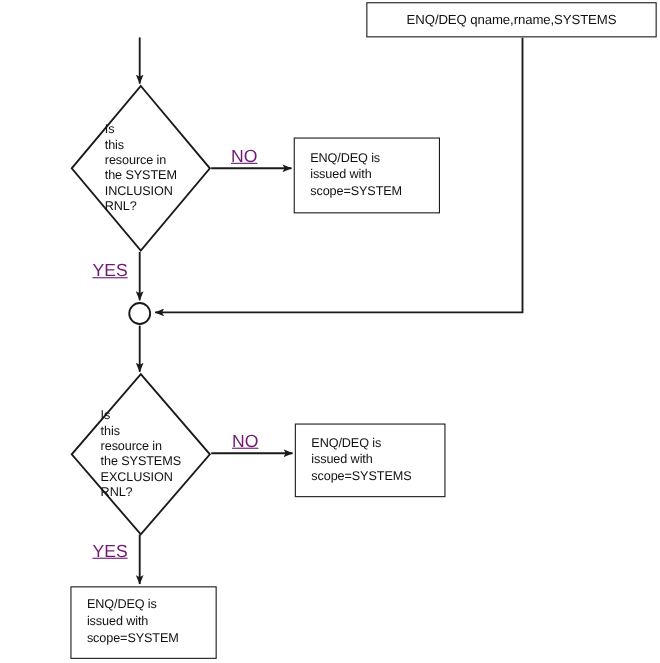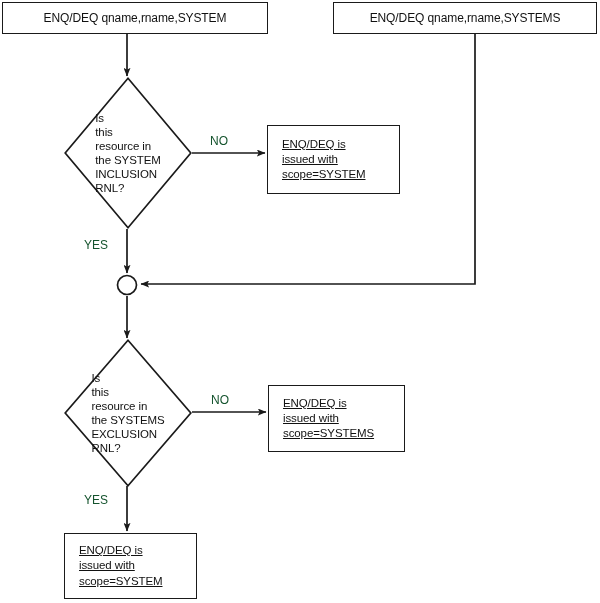--- a/index.html
+++ b/index.html
@@ -46,21 +46,20 @@
   .proc-box.leftal {
     justify-content: flex-start;
     text-align: left;
   }
   .box-text {
     font-size: 11.5px;
     line-height: 1.32;
     letter-spacing: -0.1px;
     white-space: pre-line;
     color: #111111;
-    text-decoration: underline;
   }
   .terminal-text {
     font-size: 12px;
     letter-spacing: -0.1px;
     white-space: pre-line;
     color: #111111;
   }
   .pad-left {
     padding-left: 14px;
   }
@@ -90,25 +89,26 @@
     line-height: 1.22;
     letter-spacing: -0.1px;
     white-space: pre-line;
     color: #111111;
     pointer-events: none;
   }
 
   
   .edge-label {
     position: absolute;
-    font-size: 12px;
+    font-size: 16px;
     letter-spacing: 0px;
-    color: #14532d;
+    color: #701a75;
     z-index: 3;
     white-space: nowrap;
+    text-decoration: underline;
   }
 </style>
 </head>
 <body>
 
 <div id="flowchart-canvas">
 
   <svg id="flow-svg" viewBox="0 0 600 603">
     <defs>
       <marker id="arrowhead" markerWidth="9" markerHeight="7" refX="8.2" refY="3.5" orient="auto" markerUnits="userSpaceOnUse">
@@ -135,23 +135,20 @@
        result_systems --&gt;
       <path d="M192,412 L266,412" marker-end="url(#arrowhead)"></path>
 
        result_system_bottom --&gt;
       <path d="M127,486 L127,531" marker-end="url(#arrowhead)"></path>
     </g>
 
     <circle cx="127" cy="285" r="9.5" fill="#ffffff" stroke="#1a1a1a" stroke-width="1.7"></circle>
   </svg>
 
-  <div class="node proc-box centered" style="left:2px; top:2px; width:266px; height:32px;">
-    <span class="terminal-text">ENQ/DEQ qname,rname,SYSTEM</span>
-  </div>
 
   <div class="node proc-box centered" style="left:333px; top:2px; width:264px; height:32px;">
     <span class="terminal-text">ENQ/DEQ qname,rname,SYSTEMS</span>
   </div>
 
   <div class="decision" style="left:64px; top:77px; width:128px; height:152px;">
     <svg width="128" height="152" viewBox="0 0 128 152">
       <polygon points="64,1.2 126.8,76 64,150.8 1.2,76" fill="#ffffff" stroke="#1a1a1a" stroke-width="1.7" stroke-linejoin="miter"></polygon>
     </svg>
     <div class="decision-label">Is

